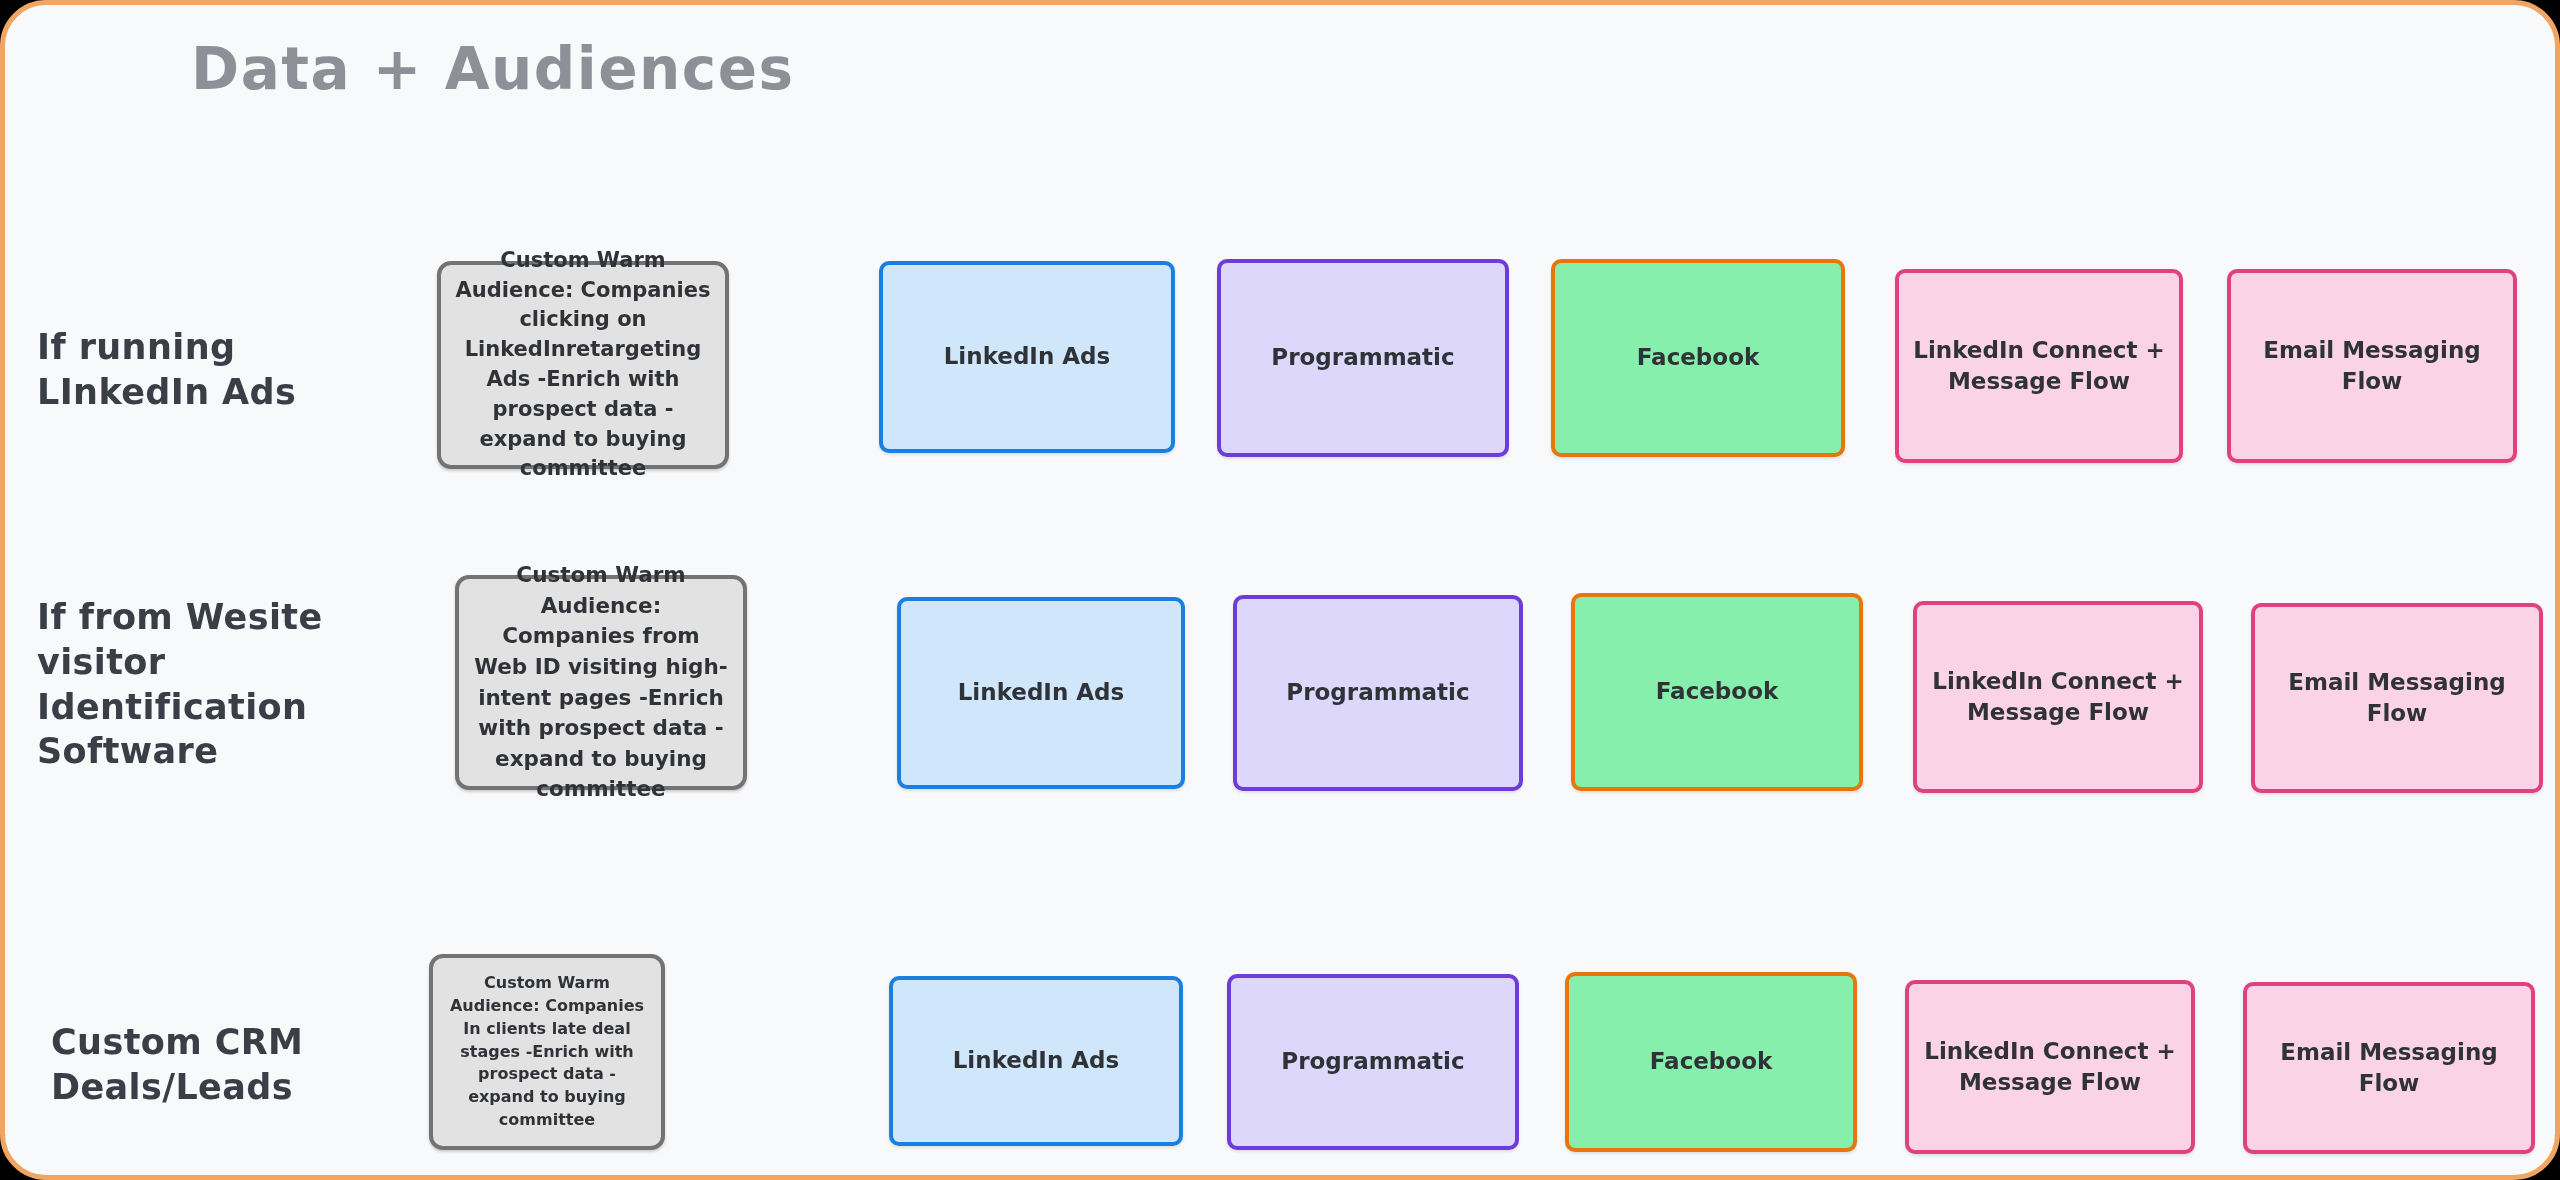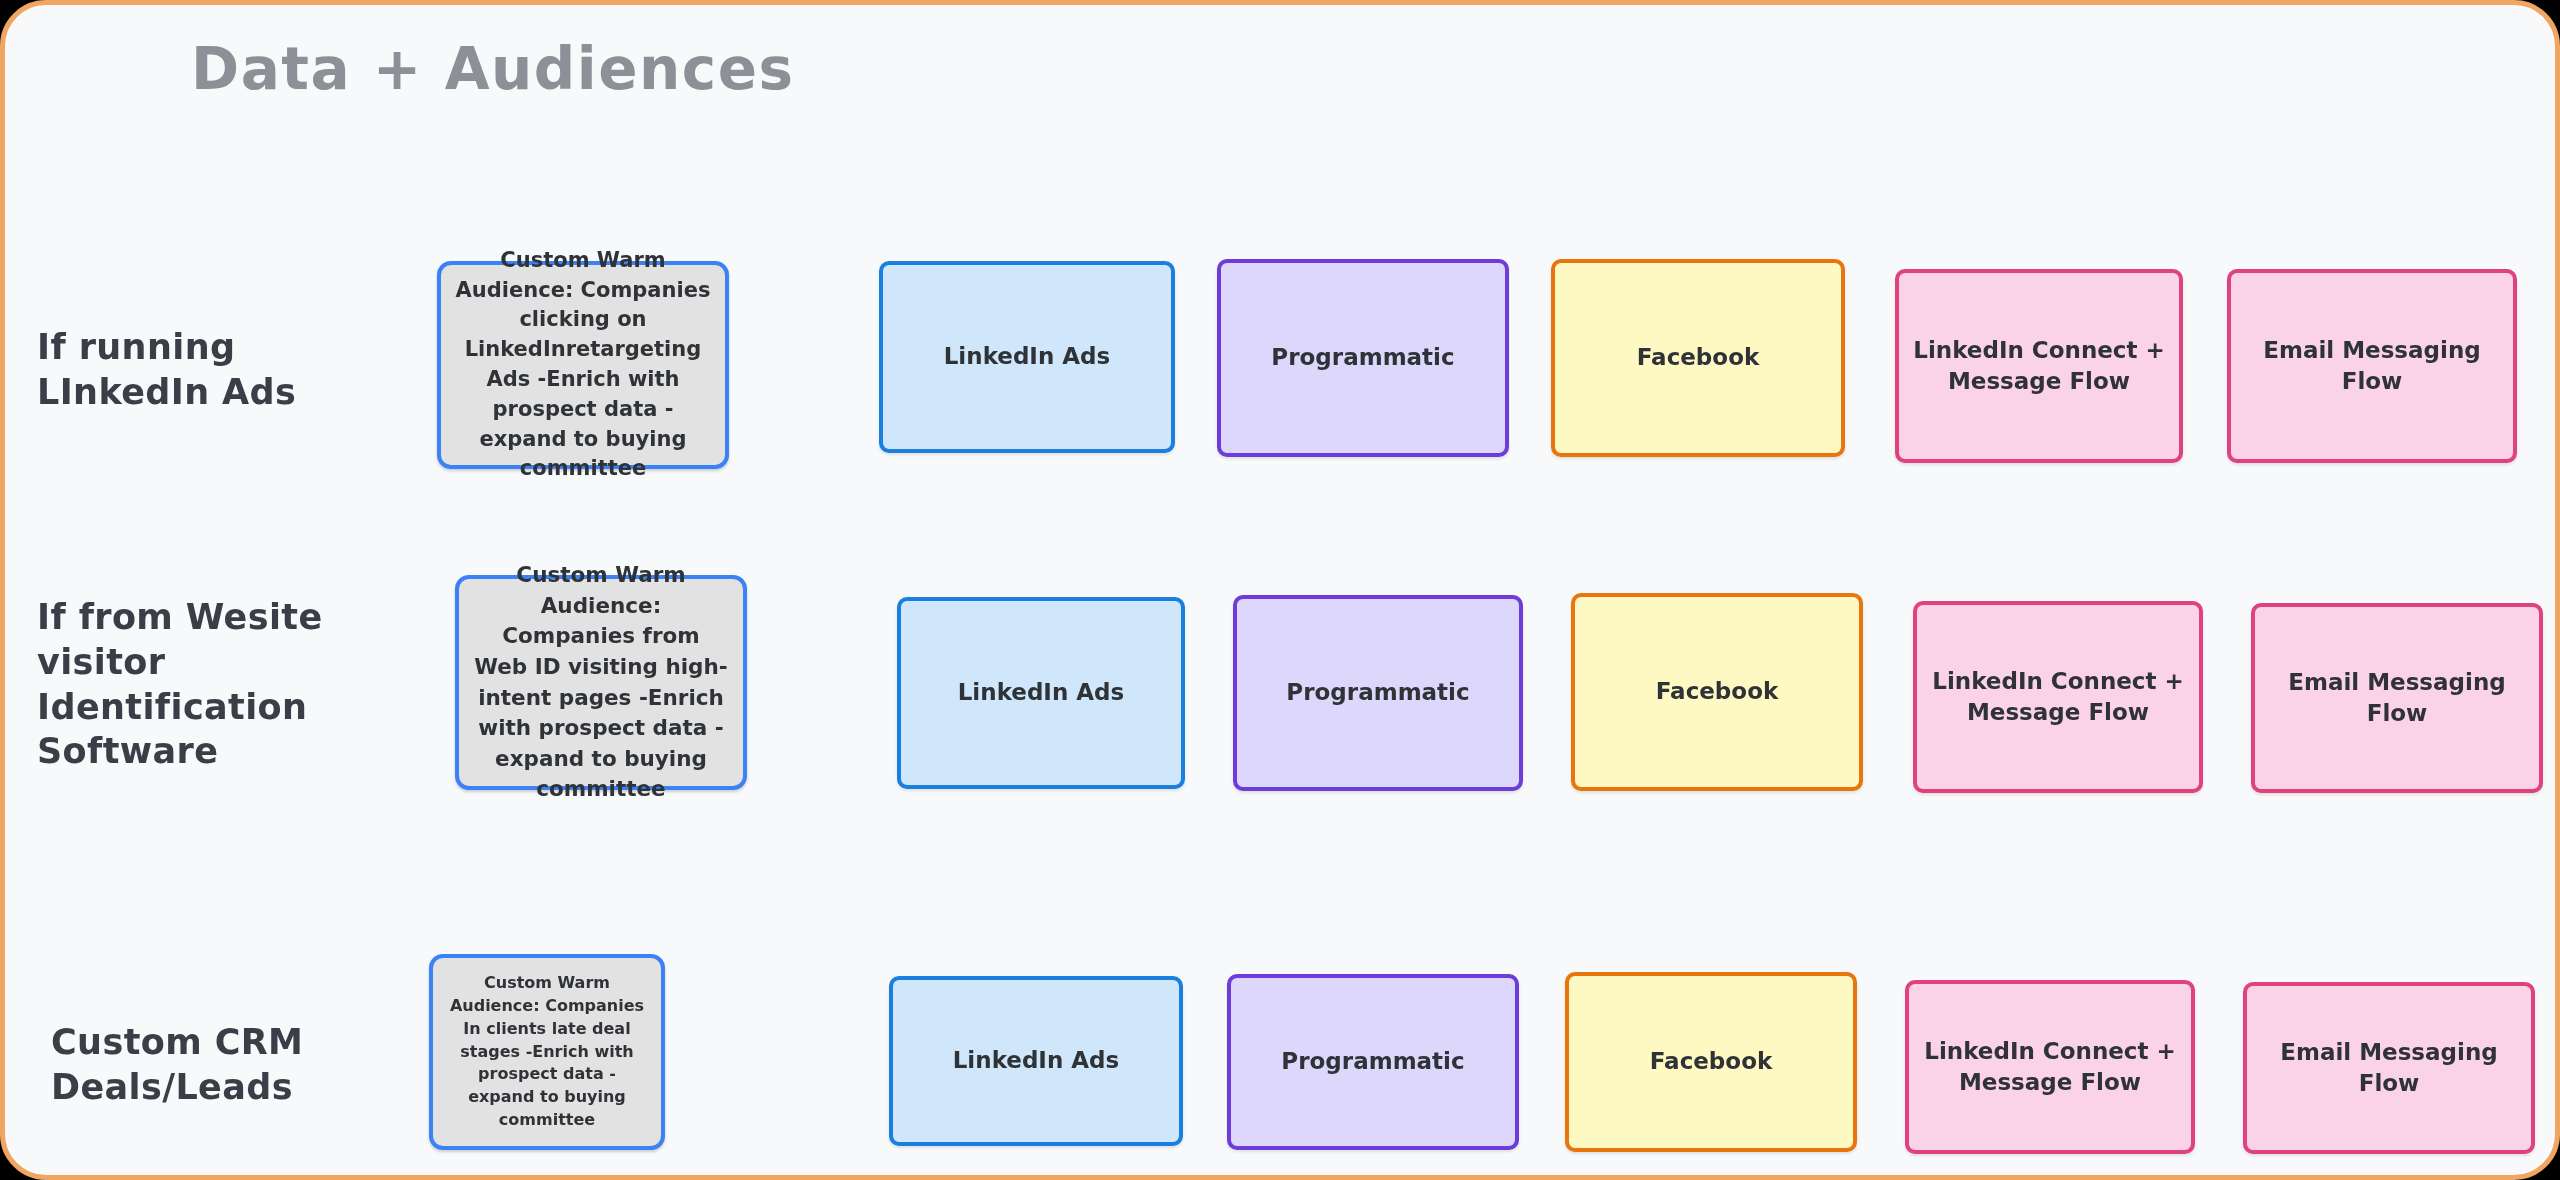--- a/index.html
+++ b/index.html
@@ -75,21 +75,21 @@
   }
   #row-0 .row-label { left: 32px; top: 80px; }
   #row-1 .row-label { left: 32px; top: 20px; }
   #row-2 .row-label { left: 46px; top: 60px; }
 
   
   .audience-box {
     position: absolute;
     box-sizing: border-box;
     background: #e2e2e2;
-    border: 4px solid #3b82f6;
+    border: 4px solid #737373;
     border-radius: 14px;
     color: #2f3338;
     font-family: "DejaVu Sans", sans-serif;
     font-weight: 700;
     text-align: center;
     display: flex;
     align-items: center;
     justify-content: center;
     padding: 10px 14px;
     line-height: 1.42;
@@ -119,21 +119,21 @@
     text-align: center;
     display: flex;
     align-items: center;
     justify-content: center;
     line-height: 1.35;
     padding: 18px 10px;
     box-shadow: 0 2px 3px rgba(0,0,0,0.10);
   }
   .ch-blue    { background: #cfe6fb; border-color: #1a80e0; }
   .ch-purple  { background: #ddd7fb; border-color: #6d3cdb; }
-  .ch-orange  { background: #fef9c3; border-color: #e8760d; }
+  .ch-orange  { background: #86efac; border-color: #e8760d; }
   .ch-pink    { background: #fbd3e7; border-color: #e0417f; }
 
   
   #row-0 .c0 { left: 874px;  top: 16px;  width: 296px; height: 192px; }
   #row-0 .c1 { left: 1212px; top: 14px;  width: 292px; height: 198px; }
   #row-0 .c2 { left: 1546px; top: 14px;  width: 294px; height: 198px; }
   #row-0 .c3 { left: 1890px; top: 24px;  width: 288px; height: 194px; }
   #row-0 .c4 { left: 2222px; top: 24px;  width: 290px; height: 194px; }
 
   

